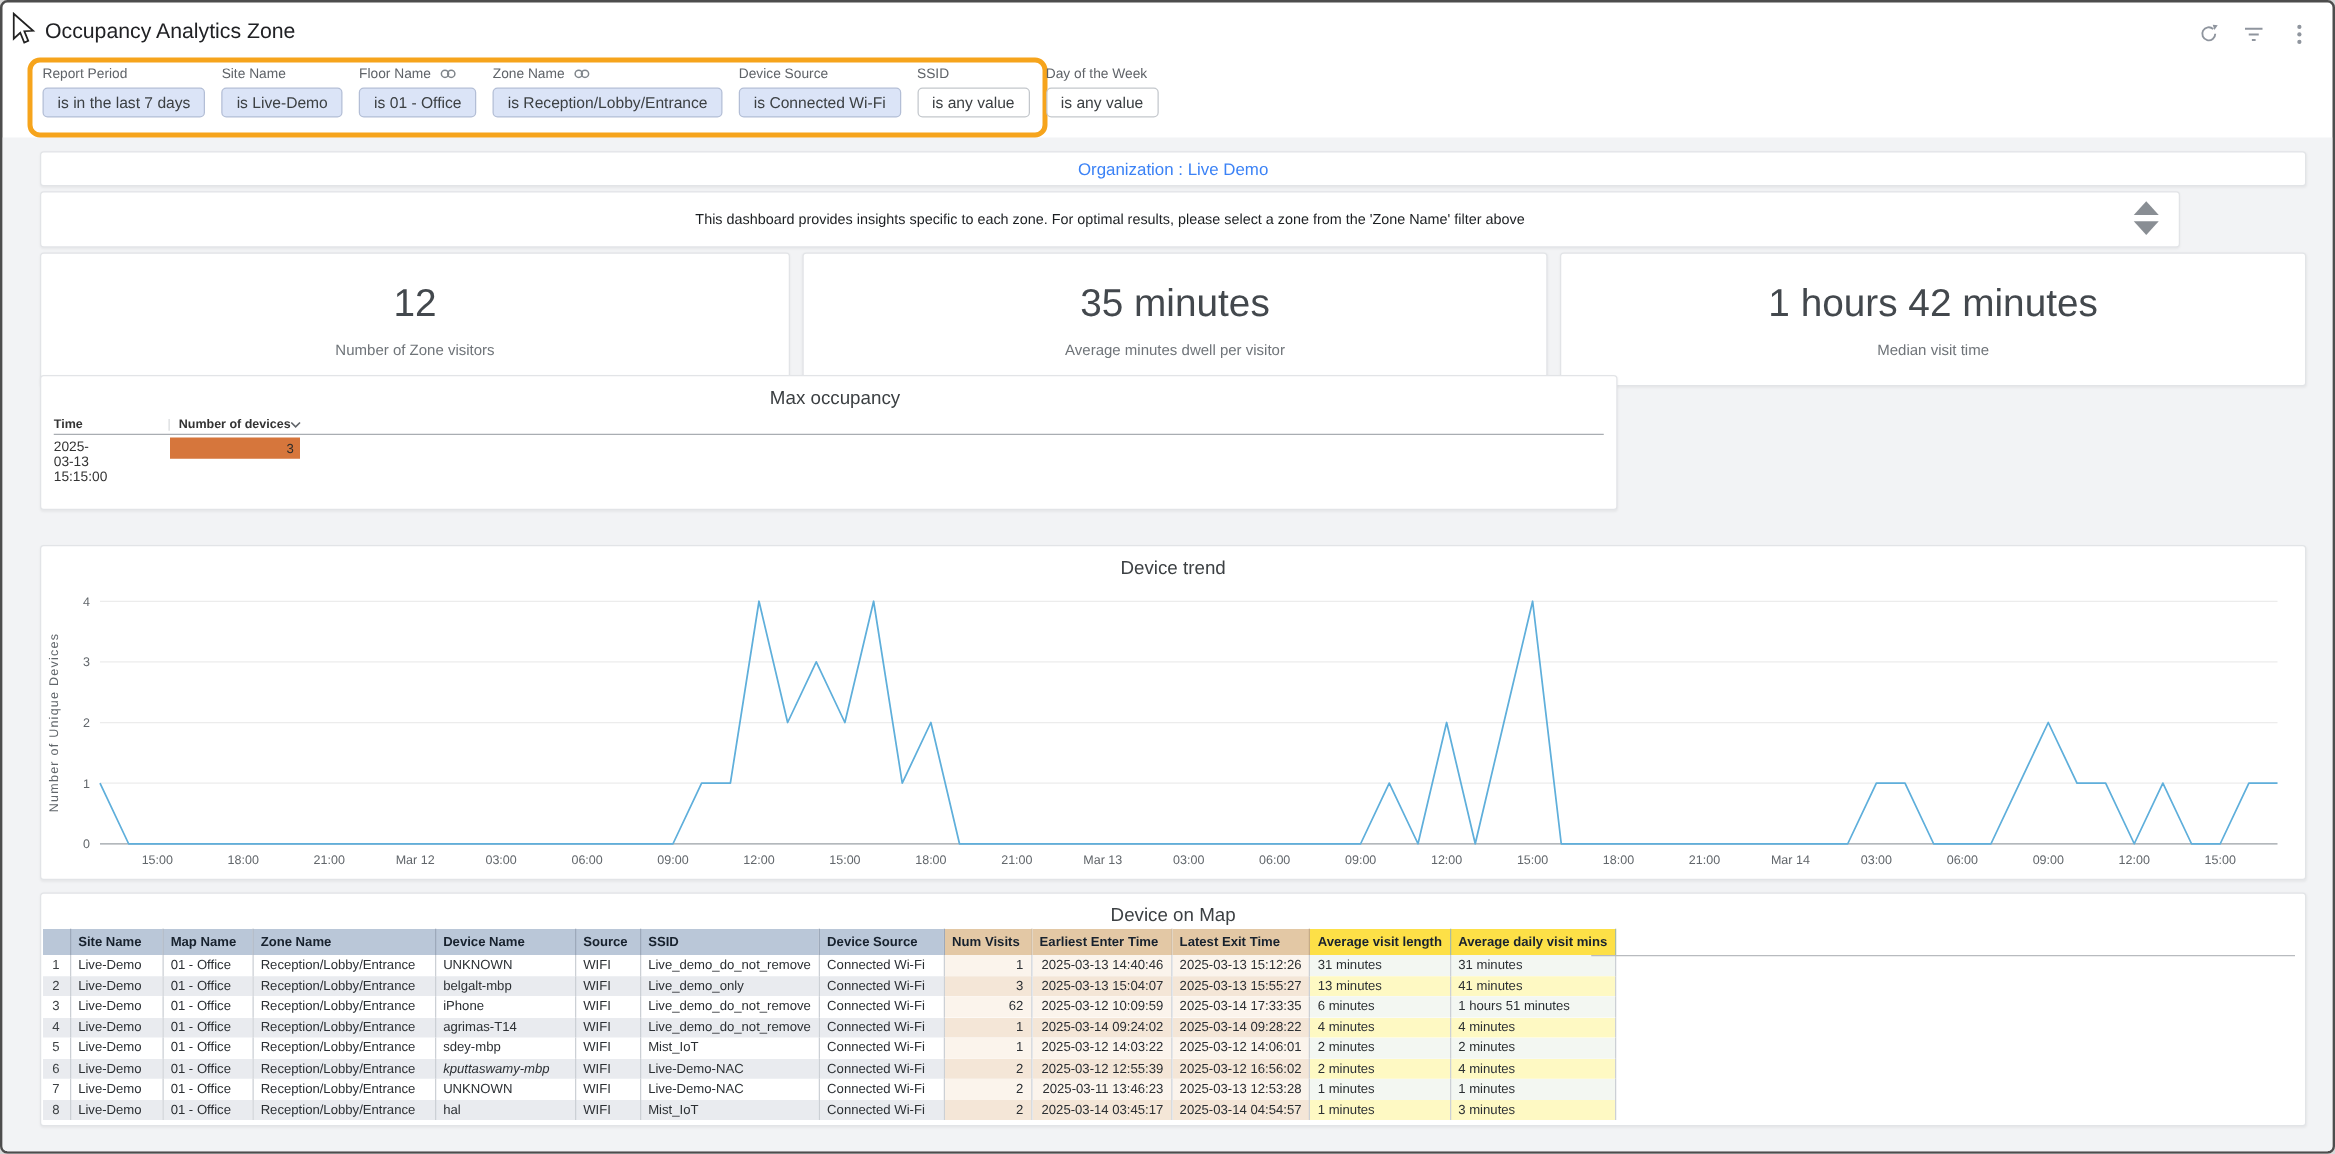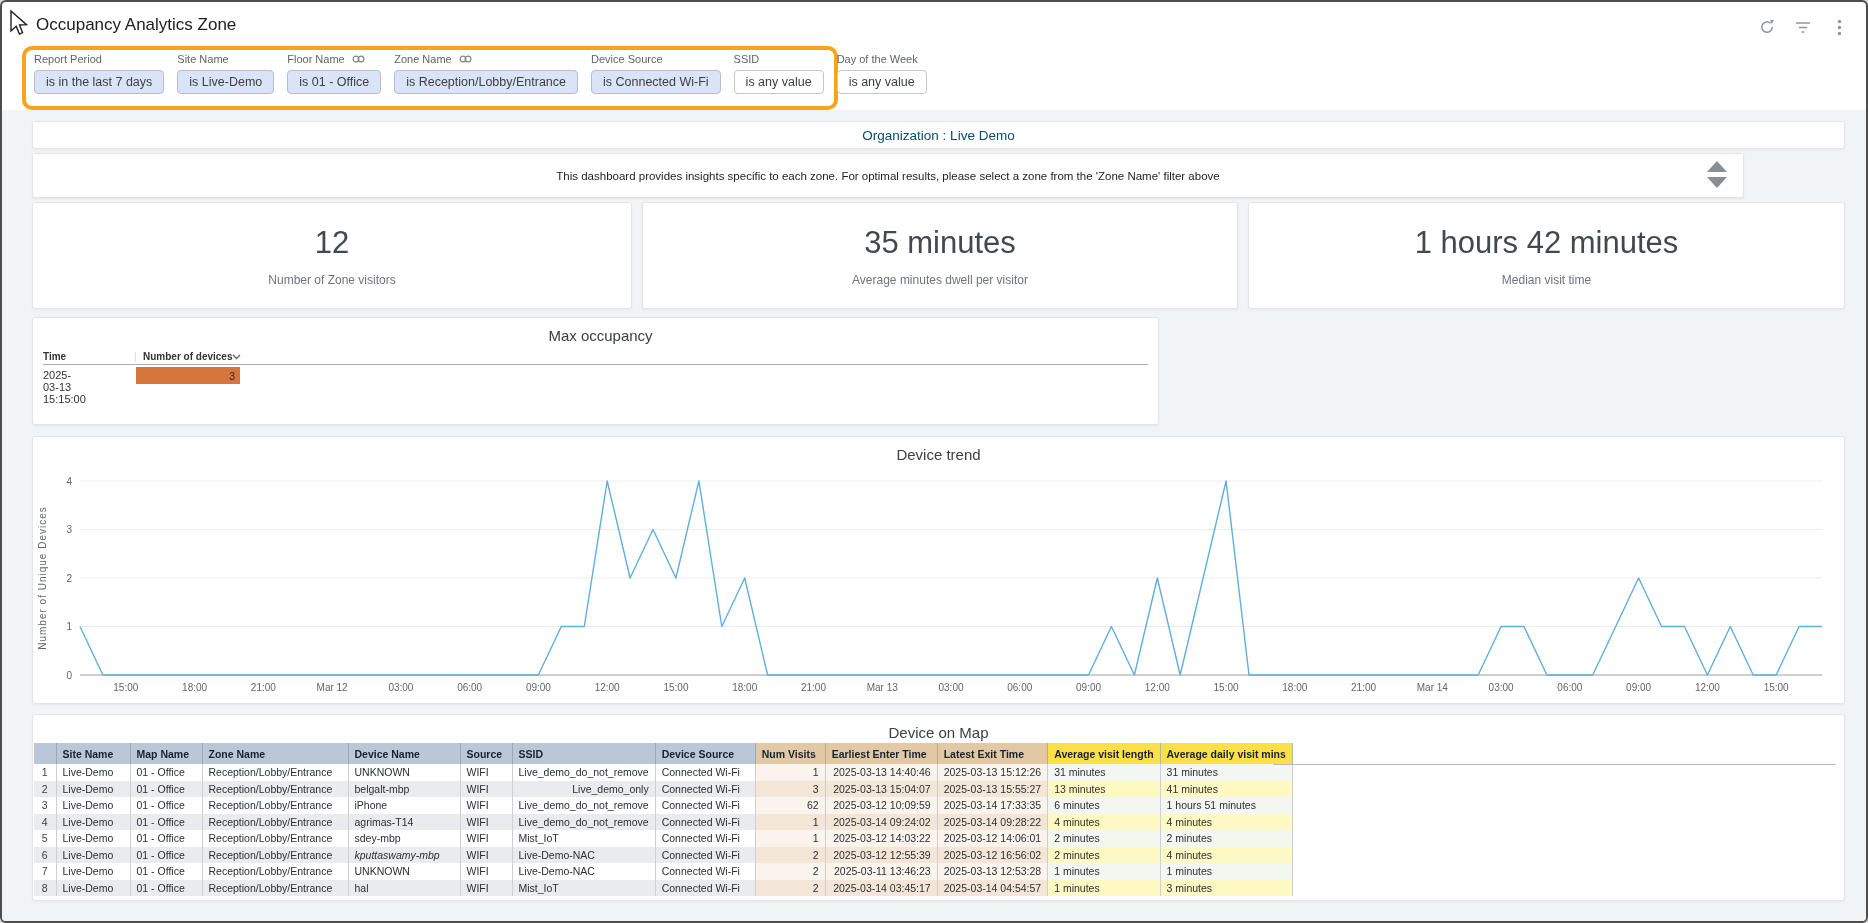--- a/index.html
+++ b/index.html
@@ -24,34 +24,34 @@
   #filters { position:absolute; left:32px; top:51px; display:flex; gap:13px; }
   .filter-group { display:flex; flex-direction:column; }
   .filter-label { font-size:11px; color:#5f6368; margin-bottom:5px; display:flex; align-items:center; gap:7px; white-space:nowrap; }
   .chip { height:24px; display:inline-flex; align-items:center; justify-content:center; padding:0 11px;
     border-radius:4px; font-size:12.5px; color:#3c4043; white-space:nowrap; cursor:pointer; }
   .chip.filled { background:#dbe4f7; border:1px solid #b3bed6; }
   .chip.outline { background:#fff; border:1px solid #c3c7cc; }
 
   
   #org-bar { left:30px; top:119px; width:1813px; height:28px; display:flex; align-items:center; justify-content:center; }
-  #org-bar span { font-size:13.5px; color:#0c4a6e; }
+  #org-bar span { font-size:13.5px; color:#3b82f6; }
   #info-bar { left:30px; top:151px; width:1712px; height:45px; }
   #info-text { position:absolute; left:0; top:0; width:100%; height:100%; display:flex; align-items:center; justify-content:center; font-size:11.5px; color:#1b1e21; }
   #scroll-arrows { position:absolute; right:16px; top:7px; display:flex; flex-direction:column; gap:5px; align-items:center; }
   .tri-up { width:0; height:0; border-left:10px solid transparent; border-right:10px solid transparent; border-bottom:11px solid #898e94; cursor:pointer; }
   .tri-down { width:0; height:0; border-left:10px solid transparent; border-right:10px solid transparent; border-top:11px solid #898e94; cursor:pointer; }
 
   
   .stat-panel { height:107px; top:200px; display:flex; flex-direction:column; align-items:center; justify-content:center; gap:12px; }
   .stat-value { font-size:31px; color:#43484d; }
   .stat-label { font-size:12px; color:#6f7479; }
 
   
-  #max-occ { left:30px; top:315px; width:1127px; height:108px;padding-left:10px; }
+  #max-occ { left:30px; top:298px; width:1262px; height:108px;padding-left:10px; }
   .panel-title { text-align:center; font-size:15px; color:#3c4043; padding-top:9px; }
   #mo-header { position:absolute; left:10px; right:10px; top:33px; height:14px; border-bottom:1px solid #a9adb2; font-size:10px; font-weight:bold; color:#333; }
   #mo-col-time { position:absolute; left:0; top:0; cursor:pointer; }
   #mo-divider { position:absolute; left:91px; top:0; color:#d4d6d9; font-weight:normal; }
   #mo-col-dev { position:absolute; left:100px; top:0; cursor:pointer; display:flex; gap:0; align-items:center; }
   #mo-rows { position:absolute; left:10px; top:49px; }
   .mo-row { position:relative; height:17px; font-size:11px; color:#333; }
   .mo-time { position:absolute; left:0; top:2px; }
   .mo-bar { position:absolute; left:93px; top:0; height:17px; width:104px; display:flex; align-items:center; justify-content:flex-end; padding-right:5px; font-size:10.5px; color:#2c2c2c; }
 
@@ -288,21 +288,21 @@
             <td class="g-green" style="text-align: left;">31 minutes</td>
             <td class="g-green" style="text-align: left;">31 minutes</td>
           </tr>
           <tr class="even">
             <td class="g-index">2</td>
             <td class="g-plain" style="text-align: left;">Live-Demo</td>
             <td class="g-plain" style="text-align: left;">01 - Office</td>
             <td class="g-plain" style="text-align: left;">Reception/Lobby/Entrance</td>
             <td class="g-plain" style="text-align: left;">belgalt-mbp</td>
             <td class="g-plain" style="text-align: left;">WIFI</td>
-            <td class="g-plain" style="text-align: right;">Live_demo_only</td>
+            <td class="g-plain" style="text-align: left;">Live_demo_only</td>
             <td class="g-plain" style="text-align: left;">Connected Wi-Fi</td>
             <td class="g-tan" style="text-align: right;">3</td>
             <td class="g-tan" style="text-align: right;">2025-03-13 15:04:07</td>
             <td class="g-tan" style="text-align: right;">2025-03-13 15:55:27</td>
             <td class="g-green" style="text-align: left;">13 minutes</td>
             <td class="g-green" style="text-align: left;">41 minutes</td>
           </tr>
           <tr class="odd">
             <td class="g-index">3</td>
             <td class="g-plain" style="text-align: left;">Live-Demo</td>

